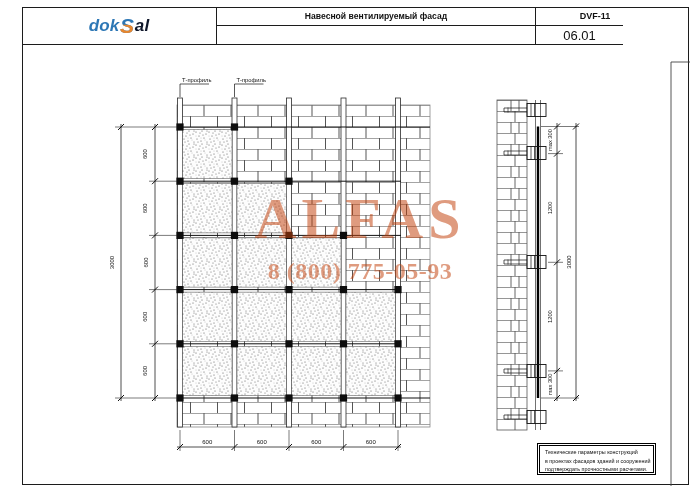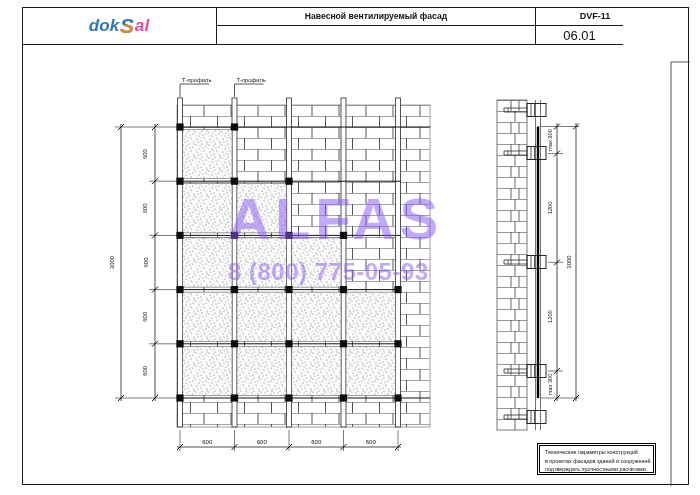--- a/index.html
+++ b/index.html
@@ -12,27 +12,27 @@
       border-bottom:1.3px solid #1c1c1c;box-sizing:content-box;z-index:4;}
   .cell{display:flex;align-items:center;justify-content:center;box-sizing:border-box;}
   .cell-logo{grid-row:1/3;grid-column:1;border-right:1.3px solid #1c1c1c;}
   .cell-title{grid-row:1;grid-column:2;border-bottom:1.3px solid #1c1c1c;font-weight:bold;font-size:8.6px;}
   .cell-code{grid-row:1;grid-column:3;border-left:1.3px solid #1c1c1c;border-bottom:1.3px solid #1c1c1c;
              font-weight:bold;font-size:9px;padding-left:31px;}
   .cell-sub{grid-row:2;grid-column:2;font-size:7.4px;}
   .cell-sheet{grid-row:2;grid-column:3;border-left:1.3px solid #1c1c1c;font-size:13px;}
   .logo{font-style:italic;font-weight:bold;font-size:17px;letter-spacing:.2px;display:flex;align-items:center;}
   .logo-dok{color:#2d77b5;}
-  .logo-al{color:#ec4899;}
+  .logo-al{color:#0f172a;}
   .logo-s{position:relative;display:inline-block;font-size:21px;line-height:16px;margin:0 .5px;}
   .logo-s .s-b{color:#2d77b5;}
   .logo-s .s-o{position:absolute;left:0;top:0;color:#e8872e;clip-path:inset(46% 0 0 0);}
   svg{position:absolute;left:0;top:0;z-index:1;}
-  .wm{position:absolute;left:228px;top:190px;width:264px;text-align:left;
-      color:#8b5cf6;opacity:.52;z-index:3;pointer-events:none;}
+  .wm{position:absolute;left:228px;top:190px;width:264px;text-align:center;
+      color:#c2410c;opacity:.52;z-index:3;pointer-events:none;font-family:Liberation Serif, serif;}
   .wm-name{font-size:58px;font-weight:bold;letter-spacing:5px;line-height:1;}
   .wm-phone{font-size:24px;font-weight:bold;margin-top:10px;white-space:nowrap;letter-spacing:.5px;}
   .note{position:absolute;left:537px;top:443px;width:119px;height:32px;border:1px solid #000;
         padding:1px;box-sizing:border-box;background:#fff;z-index:4;}
   .note-in{border:1px solid #000;width:100%;height:100%;box-sizing:border-box;
            font-size:5.4px;line-height:1.6;padding:2px 2px 0 5px;}
 </style>
 </head>
 <body>
 

